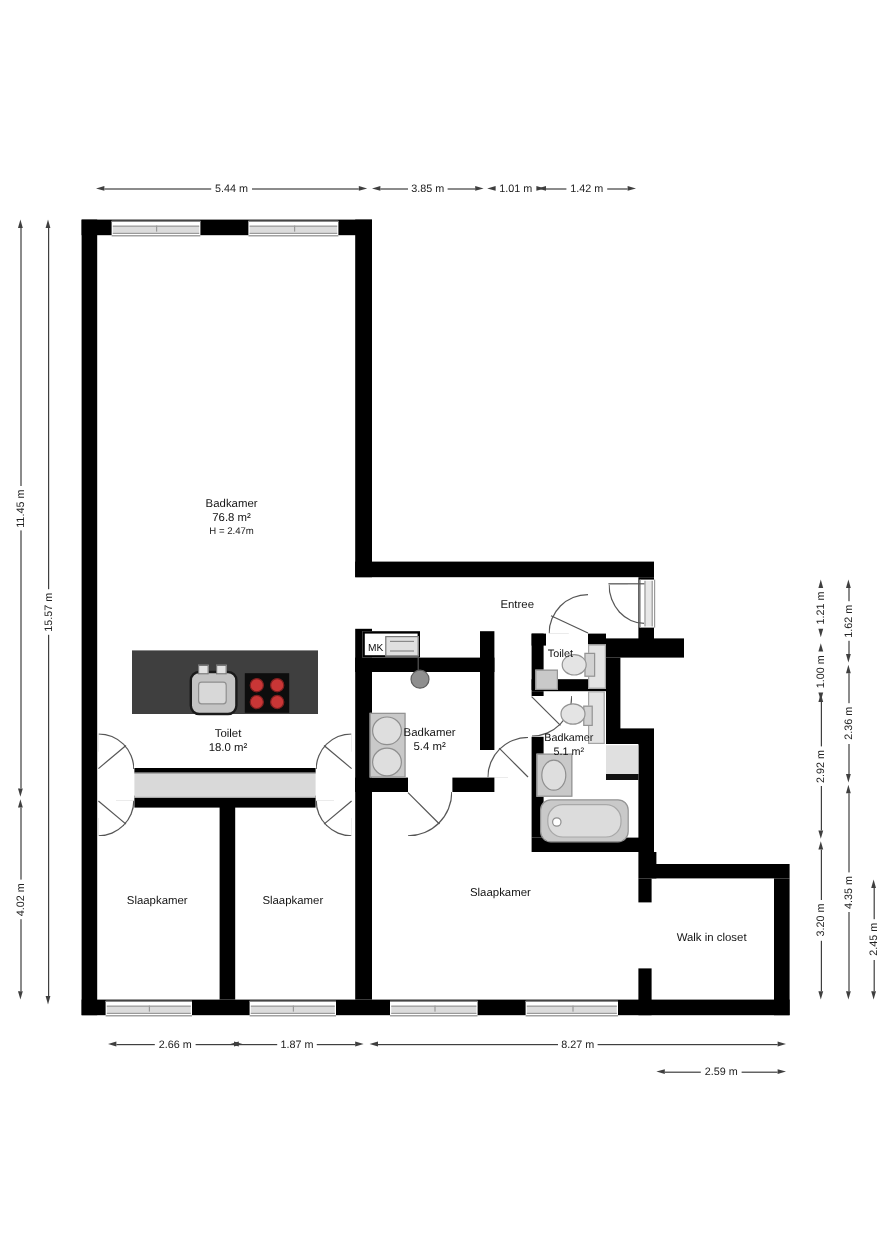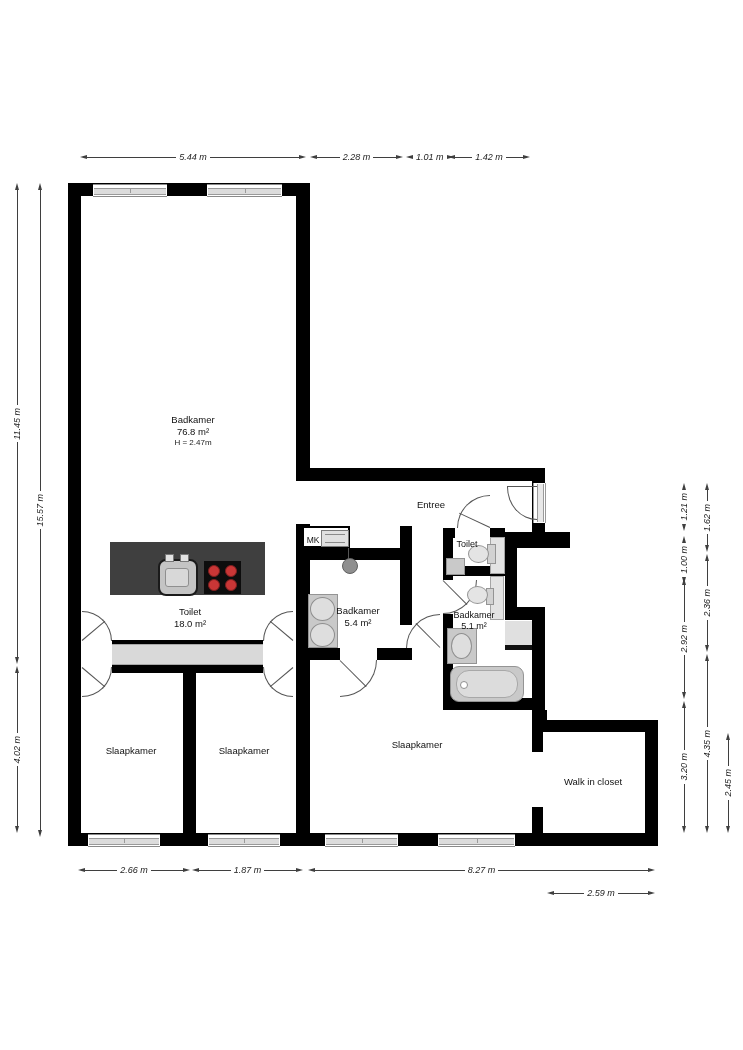--- a/index.html
+++ b/index.html
@@ -22,21 +22,21 @@
   .leaf{position:absolute;background:#555;height:1px;}
   .rlabel{position:absolute;transform:translate(-50%,-50%);text-align:center;font-size:9.5px;
           color:#111;line-height:1.25;white-space:nowrap;}
   .rlabel .sub{font-size:8px;color:#222;}
   .dim{position:absolute;display:flex;align-items:center;color:#222;}
   .dim.h{height:14px;flex-direction:row;}
   .dim.v{width:14px;flex-direction:column;}
   .dline{background:#3f3f3f;}
   .dim.h .dline{flex:1 1 0;height:1px;min-width:0;}
   .dim.v .dline{flex:1 1 0;width:1px;min-height:0;}
-  .dlabel{font-size:9px;flex:0 0 auto;white-space:nowrap;font-style:italic;}
+  .dlabel{font-size:9px;flex:0 0 auto;white-space:nowrap;}
   .dim.h .dlabel{padding:0 3px;}
   .dim.v .dlabel{writing-mode:vertical-rl;transform:rotate(180deg);padding:3px 0;}
   .ah{width:0;height:0;flex:0 0 auto;}
   .ah.l{border-top:2.5px solid transparent;border-bottom:2.5px solid transparent;border-right:7px solid #3f3f3f;}
   .ah.r{border-top:2.5px solid transparent;border-bottom:2.5px solid transparent;border-left:7px solid #3f3f3f;}
   .ah.u{border-left:2.5px solid transparent;border-right:2.5px solid transparent;border-bottom:7px solid #3f3f3f;}
   .ah.d{border-left:2.5px solid transparent;border-right:2.5px solid transparent;border-top:7px solid #3f3f3f;}
   .island{position:absolute;background:#3f3f3f;}
   .ksink{position:absolute;background:#c4c4c4;border:2px solid #1a1a1a;border-radius:8px;}
   .ksink .basin{position:absolute;left:5px;top:7px;width:22px;height:17px;background:#d8d8d8;border:1px solid #8f8f8f;border-radius:3px;}
@@ -212,21 +212,21 @@
   <div class="dim h" style="left:80px;top:150px;width:226px">
     <span class="ah l"></span>
       <span class="dline"></span>
       <span class="dlabel">5.44 m</span>
       <span class="dline"></span>
       <span class="ah r"></span>
   </div>
   <div class="dim h" style="left:310px;top:150px;width:93px">
     <span class="ah l"></span>
       <span class="dline"></span>
-      <span class="dlabel">2.28 m</span>
+      <span class="dlabel">3.85 m</span>
       <span class="dline"></span>
       <span class="ah r"></span>
   </div>
   <div class="dim h" style="left:406px;top:150px;width:39px">
     <span class="ah l"></span>
       <span class="dlabel">1.01 m</span>
       <span class="ah r"></span>
   </div>
   <div class="dim h" style="left:448px;top:150px;width:82px">
     <span class="ah l"></span>
@@ -304,21 +304,21 @@
       <span class="ah d"></span>
   </div>
   <div class="dim v" style="left:721px;top:733px;height:100px">
     <span class="ah u"></span>
       <span class="dline"></span>
       <span class="dlabel">2.45 m</span>
       <span class="dline"></span>
       <span class="ah d"></span>
   </div>
 
-  <div class="dim h" style="left:78px;top:863px;width:112px">
+  <div class="dim h" style="left:90px;top:863px;width:112px">
     <span class="ah l"></span>
       <span class="dline"></span>
       <span class="dlabel">2.66 m</span>
       <span class="dline"></span>
       <span class="ah r"></span>
   </div>
   <div class="dim h" style="left:192px;top:863px;width:111px">
     <span class="ah l"></span>
       <span class="dline"></span>
       <span class="dlabel">1.87 m</span>

